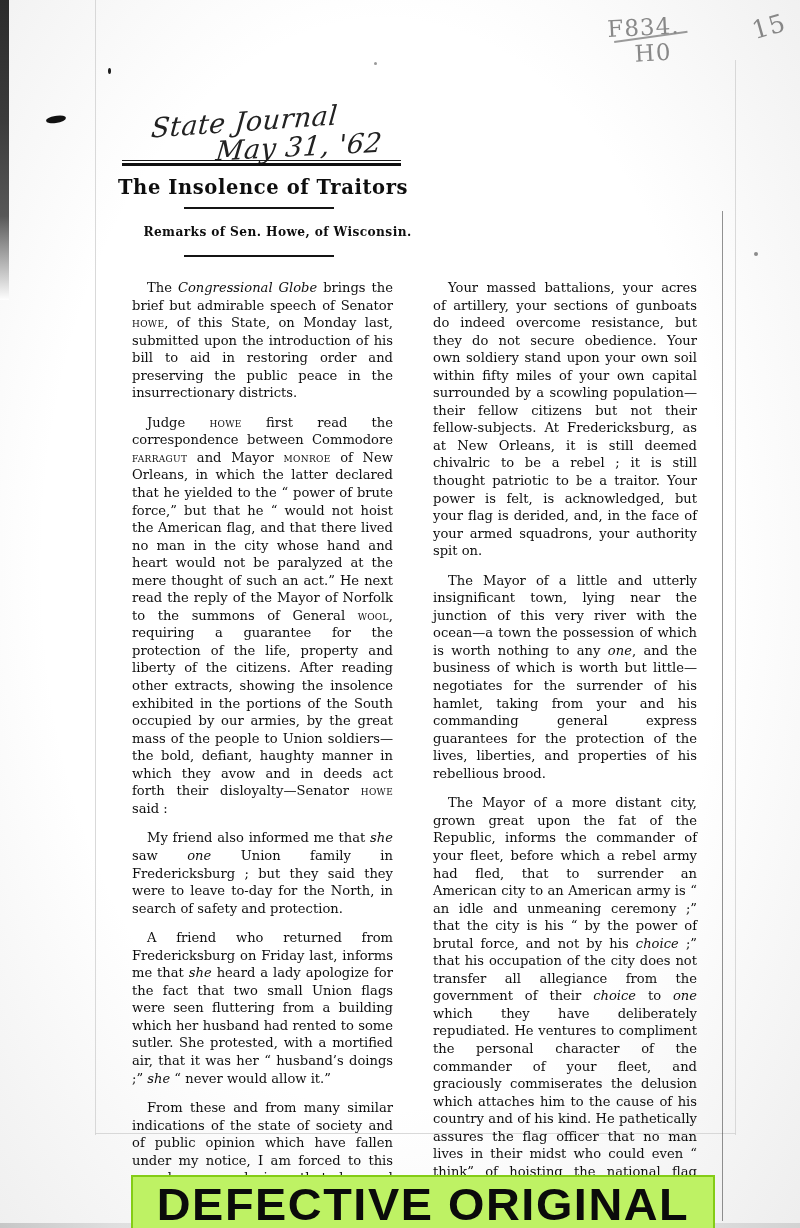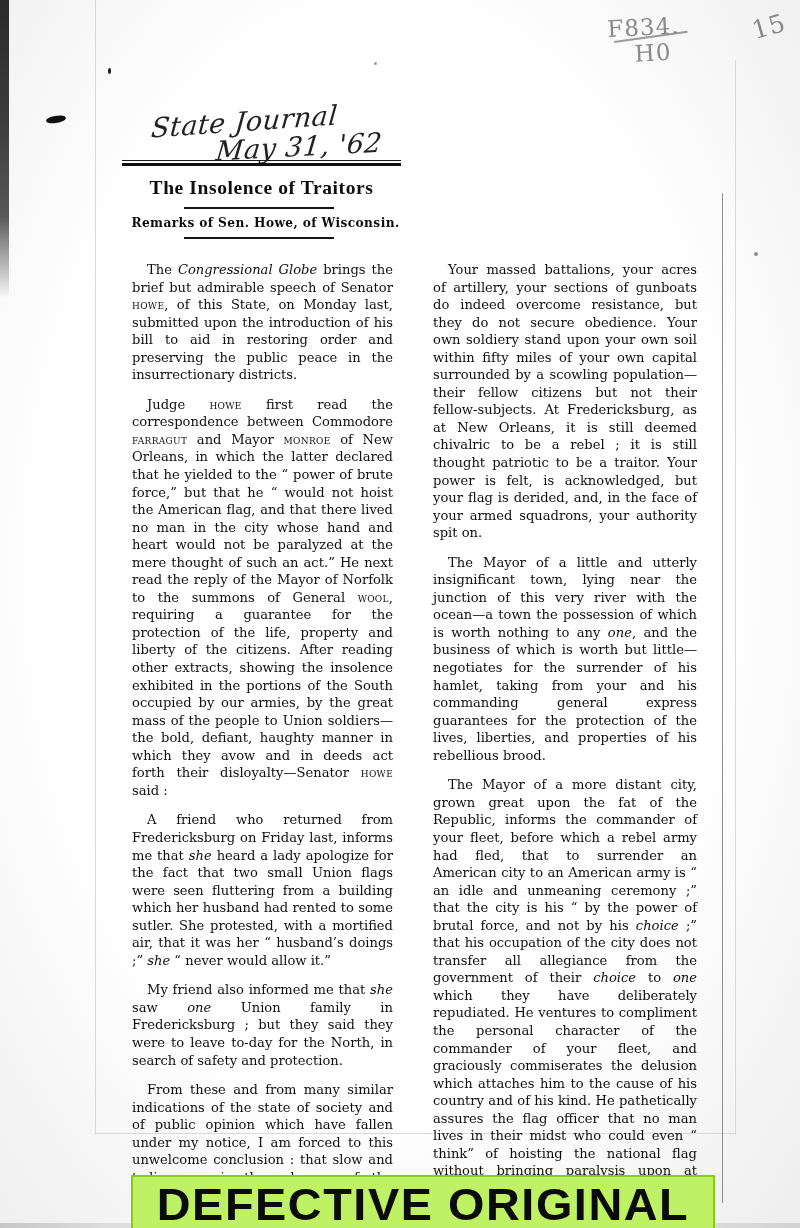--- a/index.html
+++ b/index.html
@@ -123,30 +123,30 @@
   #headline {
     width: 287px;
     text-align: center;
     font-family: "DejaVu Serif", serif;
     font-weight: bold;
     font-size: 19.5px;
     line-height: 25px;
     letter-spacing: .6px;
     margin: 0;
   }
-  #headline .hl-line { display: block; white-space: nowrap; font-family: Liberation Serif, serif; }
+  #headline .hl-line { display: block; white-space: nowrap; }
 
   #subhead {
     width: 287px;
     text-align: center;
     font-family: "DejaVu Serif", serif;
     font-weight: bold;
     font-size: 12.2px;
     letter-spacing: .4px;
-    margin: 4px;
+    margin: 16px;
   }
 
   
   #columns {
     position: absolute;
     left: 0; top: 0;
     width: 607px;
   }
   .col {
     position: absolute;
@@ -247,22 +247,22 @@
     <div class="rule-short"></div>
     <h2 id="subhead">Remarks  of  Sen.  Howe,  of  Wisconsin.</h2>
     <div class="rule-short"></div>
 
     <div id="columns" style="position:relative; height:1000px; margin-top:10px;">
       <div class="col-rule"></div>
 
       <div class="col" id="col-1">
         <p>The <em>Congressional Globe</em> brings the brief but admirable speech of Senator <span style="font-variant:small-caps;text-transform:lowercase;letter-spacing:.3px">HOWE</span>, of this State, on Monday last, submitted upon the introduction of his bill to aid in restoring order and preserving the public peace in the insurrectionary districts.</p>
         <p>Judge <span style="font-variant:small-caps;text-transform:lowercase;letter-spacing:.3px">HOWE</span> first read the correspondence between Commodore <span style="font-variant:small-caps;text-transform:lowercase;letter-spacing:.3px">FARRAGUT</span> and Mayor <span style="font-variant:small-caps;text-transform:lowercase;letter-spacing:.3px">MONROE</span> of New Orleans, in which the latter declared that he yielded to the “ power of brute force,” but that he “ would not hoist the American flag, and that there lived no man in the city whose hand and heart would not be paralyzed at the mere thought of such an act.” He next read the reply of the Mayor of Norfolk to the summons of General <span style="font-variant:small-caps;text-transform:lowercase;letter-spacing:.3px">WOOL</span>, requiring a guarantee for the protection of the life, property and liberty of the citizens. After reading other extracts, showing the insolence exhibited in the portions of the South occupied by our armies, by the great mass of the people to Union soldiers—the bold, defiant, haughty manner in which they avow and in deeds act forth their disloyalty—Senator <span style="font-variant:small-caps;text-transform:lowercase;letter-spacing:.3px">HOWE</span> said :</p>
+        <p>My friend also informed me that <em>she</em> saw <em>one</em> Union family in Fredericksburg ; but they said they were to leave to-day for the North, in search of safety and protection.</p>
         <p>A friend who returned from Fredericksburg on Friday last, informs me that <em>she</em> heard a lady apologize for the fact that two small Union flags were seen fluttering from a building which her husband had rented to some sutler. She protested, with a mortified air, that it was her “ husband’s doings ;” <em>she</em> “ never would allow it.”</p>
-        <p>My friend also informed me that <em>she</em> saw <em>one</em> Union family in Fredericksburg ; but they said they were to leave to-day for the North, in search of safety and protection.</p>
         <p>From these and from many similar indications of the state of society and of public opinion which have fallen under my notice, I am forced to this unwelcome conclusion : that slow and tedious as is the advance of the national armies upon the domain of the rebellion, they have yet outstripped in their march the slower stride of the national authority.</p>
       </div>
 
       <div class="col" id="col-2">
         <p>Your massed battalions, your acres of artillery, your sections of gunboats do indeed overcome resistance, but they do not secure obedience. Your own soldiery stand upon your own soil within fifty miles of your own capital surrounded by a scowling population—their fellow citizens but not their fellow-subjects. At Fredericksburg, as at New Orleans, it is still deemed chivalric to be a rebel ; it is still thought patriotic to be a traitor. Your power is felt, is acknowledged, but your flag is derided, and, in the face of your armed squadrons, your authority spit on.</p>
         <p>The Mayor of a little and utterly insignificant town, lying near the junction of this very river with the ocean—a town the possession of which is worth nothing to any <em>one</em>, and the business of which is worth but little—negotiates for the surrender of his hamlet, taking from your and his commanding general express guarantees for the protection of the lives, liberties, and properties of his rebellious brood.</p>
         <p>The Mayor of a more distant city, grown great upon the fat of the Republic, informs the commander of your fleet, before which a rebel army had fled, that to surrender an American city to an American army is “ an idle and unmeaning ceremony ;” that the city is his “ by the power of brutal force, and not by his <em>choice</em> ;” that his occupation of the city does not transfer all allegiance from the government of their <em>choice</em> to <em>one</em> which they have deliberately repudiated. He ventures to compliment the personal character of the commander of your fleet, and graciously commiserates the delusion which attaches him to the cause of his country and of his kind. He pathetically assures the flag officer that no man lives in their midst who could even “ think” of hoisting the national flag without bringing paralysis upon at least <em>one</em> hand, and upon his whole heart, while a cheer given to that grand old ensign which for almost a century has been their chief glory and their only protection is an insult to his “ susceptible” constituents—so gross and so wanton that it can only be expiated by the blood of the impious loyalist. Your few but faithful friends fly from under your very guns, to seek safety among a people they never saw, and only know to trust because they themselves are true. Loyalty cowers and treason swaggers in the very presence of your advancing hosts. Everywhere men bluster and women chatter the most malignant hostility to your authority, while John Minor Botts, whose heroic devotion to your flag, to his own duty, and to the cause of representative Government is his only offense, is released from close imprisonment only to be told he must reside where a rebellious government permits, and he must</p>
       </div>
     </div>
   </div>

